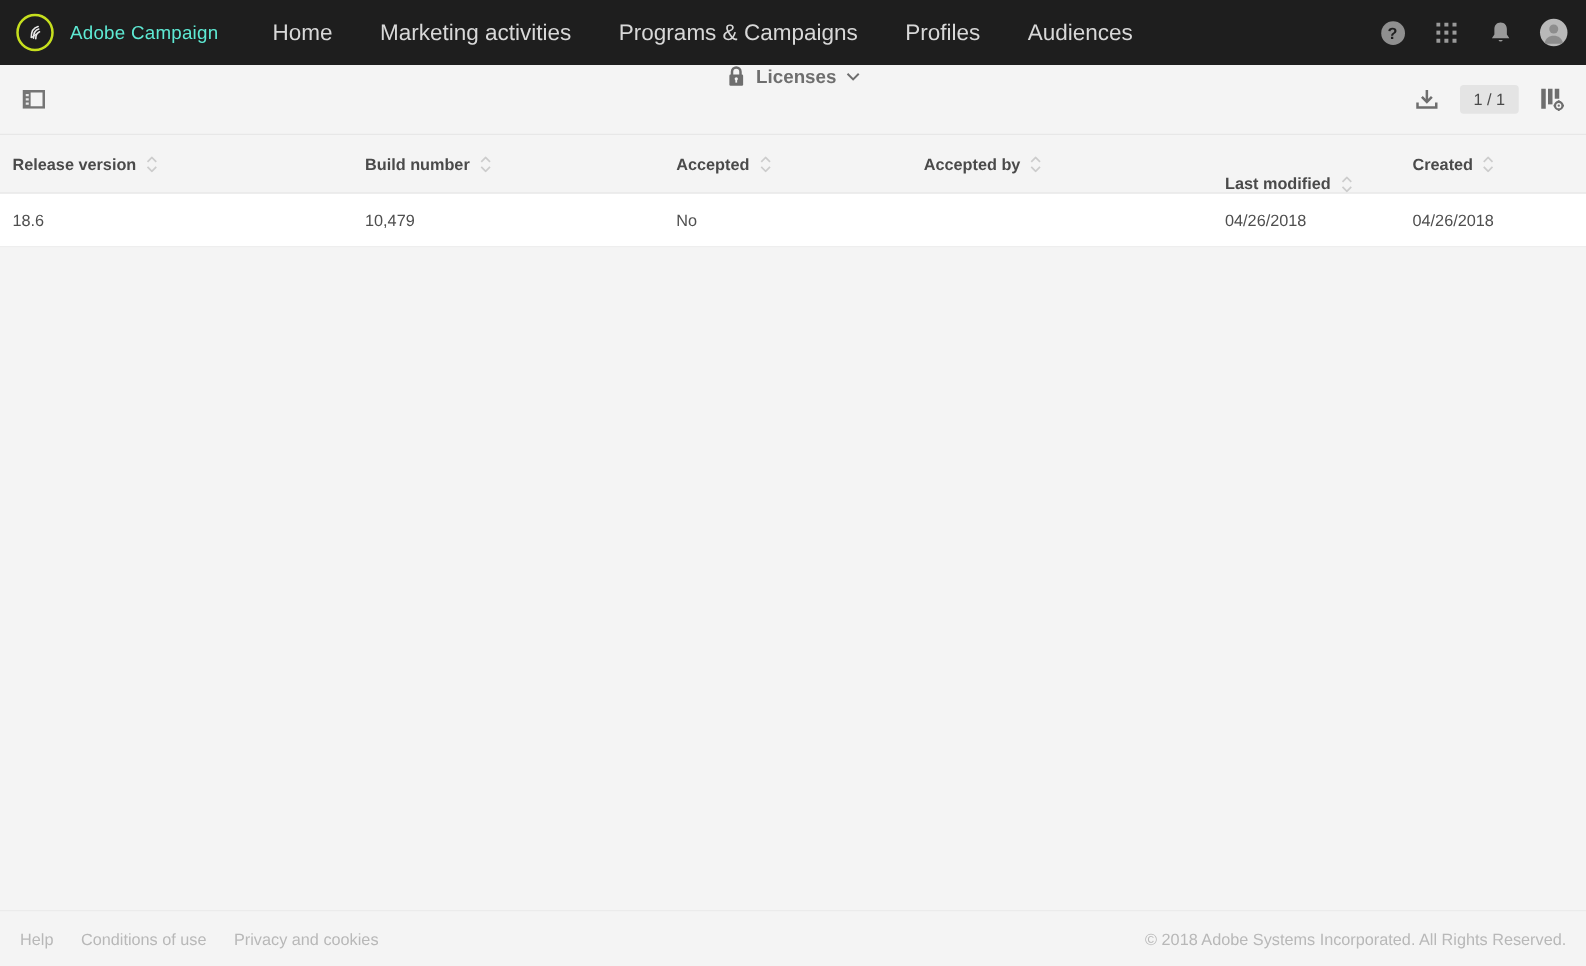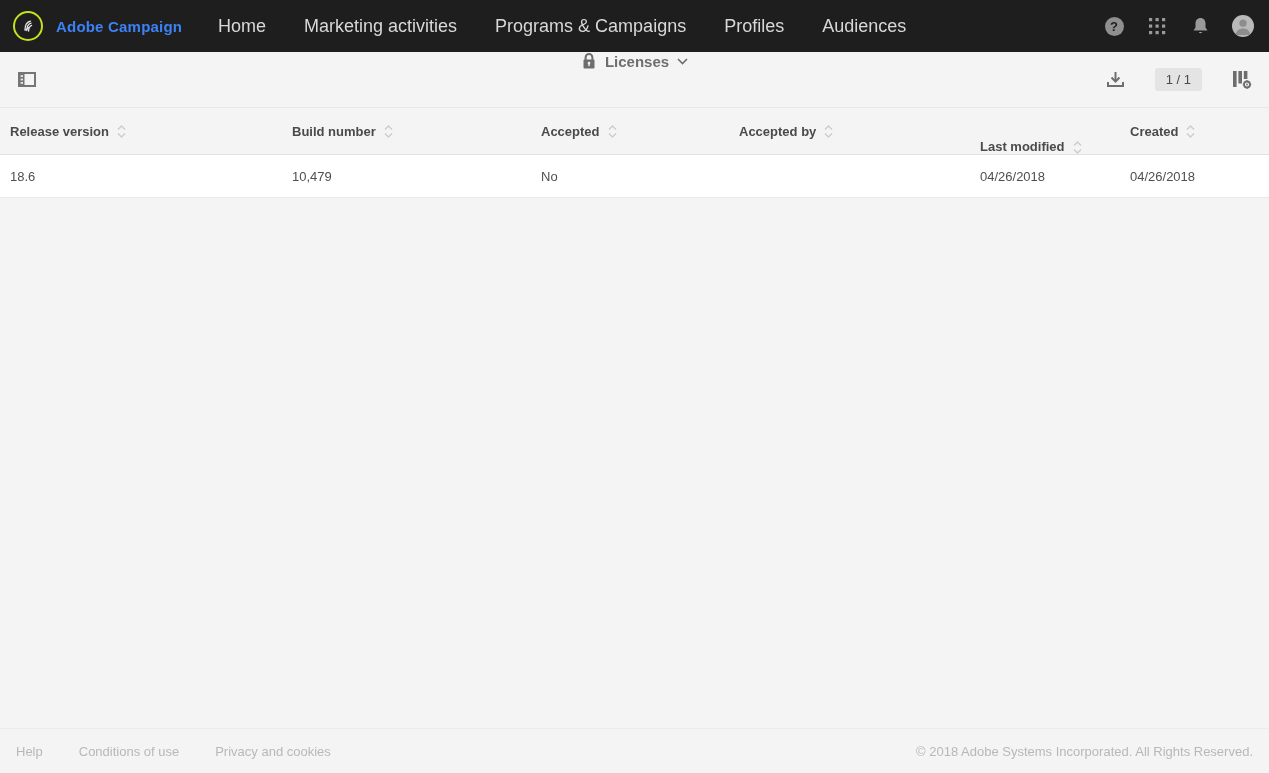--- a/index.html
+++ b/index.html
@@ -16,21 +16,21 @@
     background:#1e1e1e;
     display:flex; align-items:center;
     color:#d8d8d8;
   }
   .brand { display:flex; align-items:center; gap:13px; padding-left:13px; width:218px; flex:0 0 218px; }
   .logo-circle {
     width:30px; height:30px; border-radius:50%;
     border:2px solid #c6df1e; background:#1e1e1e;
     display:flex; align-items:center; justify-content:center;
   }
-  .brand-name { color:#3b82f6; font-size:15px; letter-spacing:.2px;font-weight:bold; }
+  .brand-name { color:#5eead4; font-size:15px; letter-spacing:.2px; }
   .nav-items { display:flex; align-items:flex-end; gap:38px; font-size:18px; }
   .nav-item { cursor:pointer; white-space:nowrap; }
   .topnav-right { margin-left:auto; display:flex; align-items:center; gap:21px; padding-right:15px; }
   .topnav-icon { width:22px; height:22px; display:flex; align-items:center; justify-content:center; cursor:pointer; }
   .help-circle {
     width:19px; height:19px; border-radius:50%;
     background:#8f8f8f; color:#1e1e1e;
     font-size:13px; font-weight:bold;
     display:flex; align-items:center; justify-content:center;
   }
@@ -49,21 +49,21 @@
   }
   .toolbar-left { padding-left:18px; display:flex; align-items:center; }
   .toolbar-center {
     position:absolute; left:0; right:0;
     display:flex; align-items:center; justify-content:center; gap:9px;
     pointer-events:none;
   }
   .toolbar-center > * { pointer-events:auto; }
   .view-title { color:#6e6e6e; font-size:15px; font-weight:bold; }
   .title-group { display:flex; align-items:center; gap:8px; cursor:pointer; }
-  .toolbar-right { margin-left:auto; display:flex; align-items:center; gap:30px; padding-right:17px; }
+  .toolbar-right { margin-left:auto; display:flex; align-items:center; gap:17px; padding-right:17px; }
   .icon-btn { display:flex; align-items:center; justify-content:center; cursor:pointer; }
   .page-indicator {
     background:#e4e4e4; border-radius:3px;
     color:#4a4a4a; font-size:13px;
     padding:4px 11px; cursor:default;
   }
 
   
   .list-table { background:#f4f4f4; }
   .thead {
@@ -97,21 +97,21 @@
   .content-spacer { flex:1 1 auto; background:#f4f4f4; }
 
   
   .footer {
     flex:0 0 45px; height:45px;
     background:#f4f4f4;
     border-top:1px solid #ebebeb;
     display:flex; align-items:center;
     font-size:13px; color:#b8b8b8;
   }
-  .footer-links { display:flex; gap:36px; padding-left:16px; }
+  .footer-links { display:flex; gap:22px; padding-left:16px; }
   .footer-link { cursor:pointer; }
   .footer-copy { margin-left:auto; padding-right:16px; }
 
   svg { display:block; }
 </style>
 </head>
 <body>
 
 <header class="topnav">
   <div class="brand">

